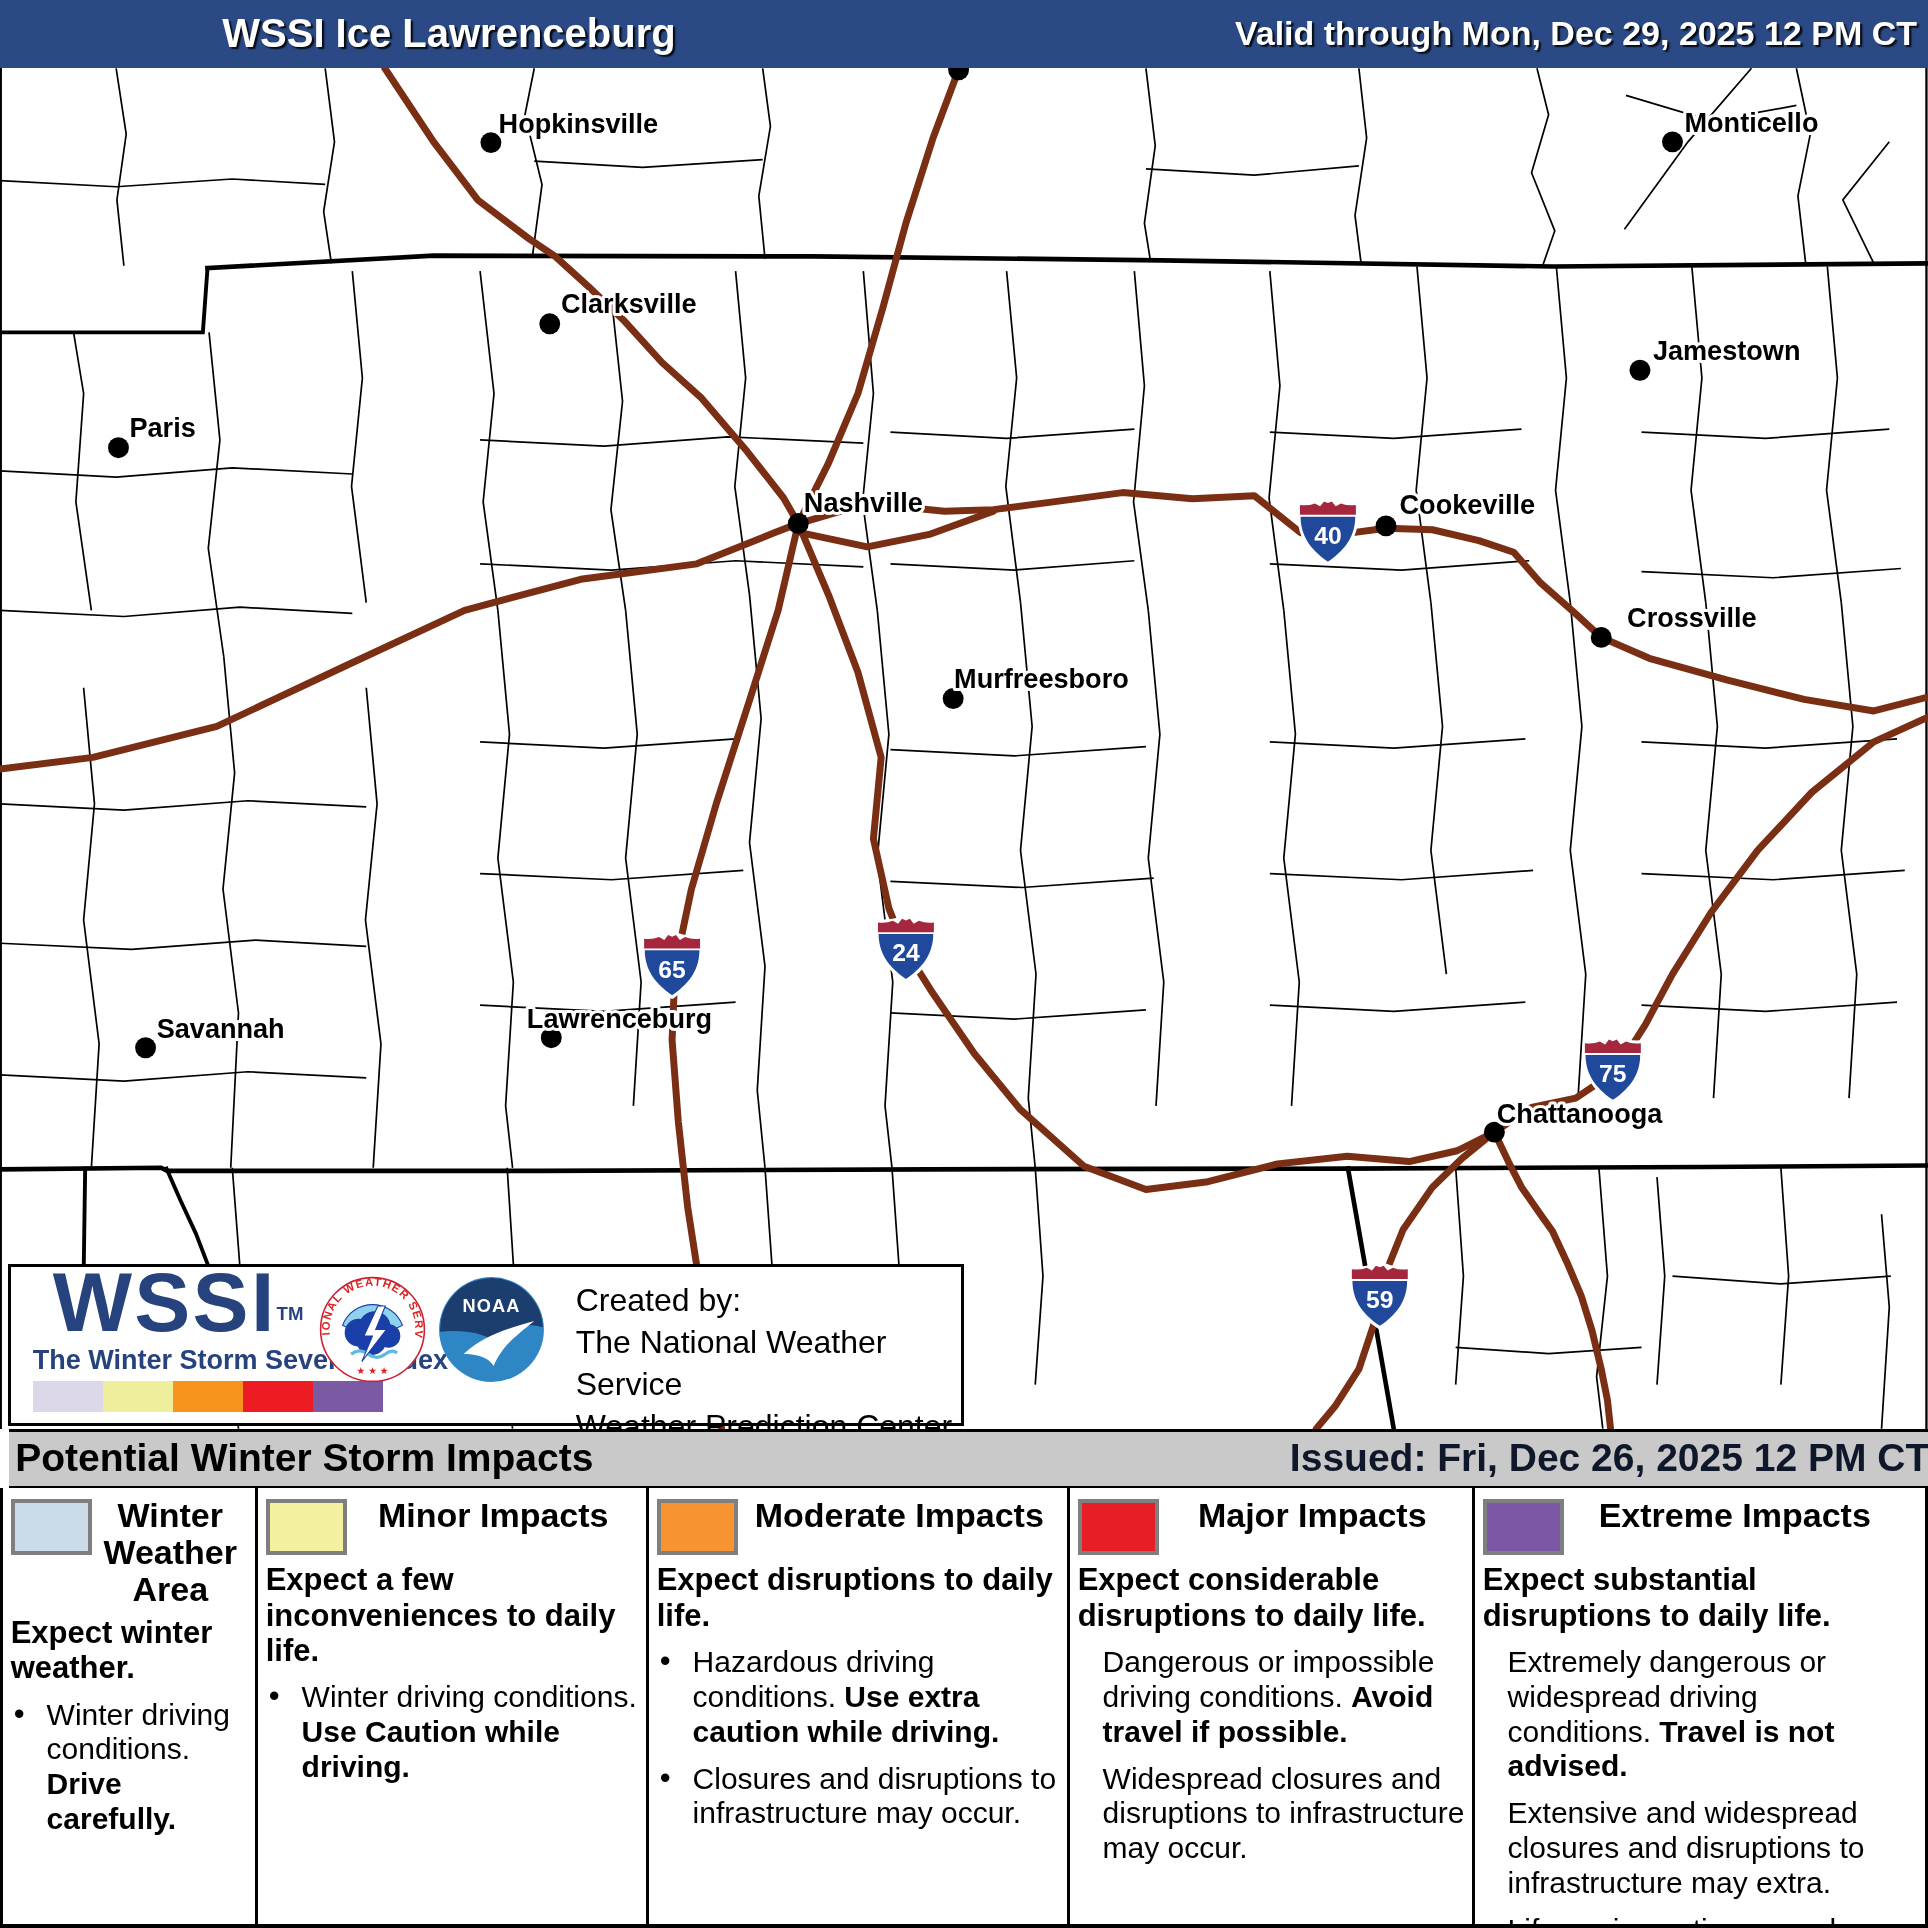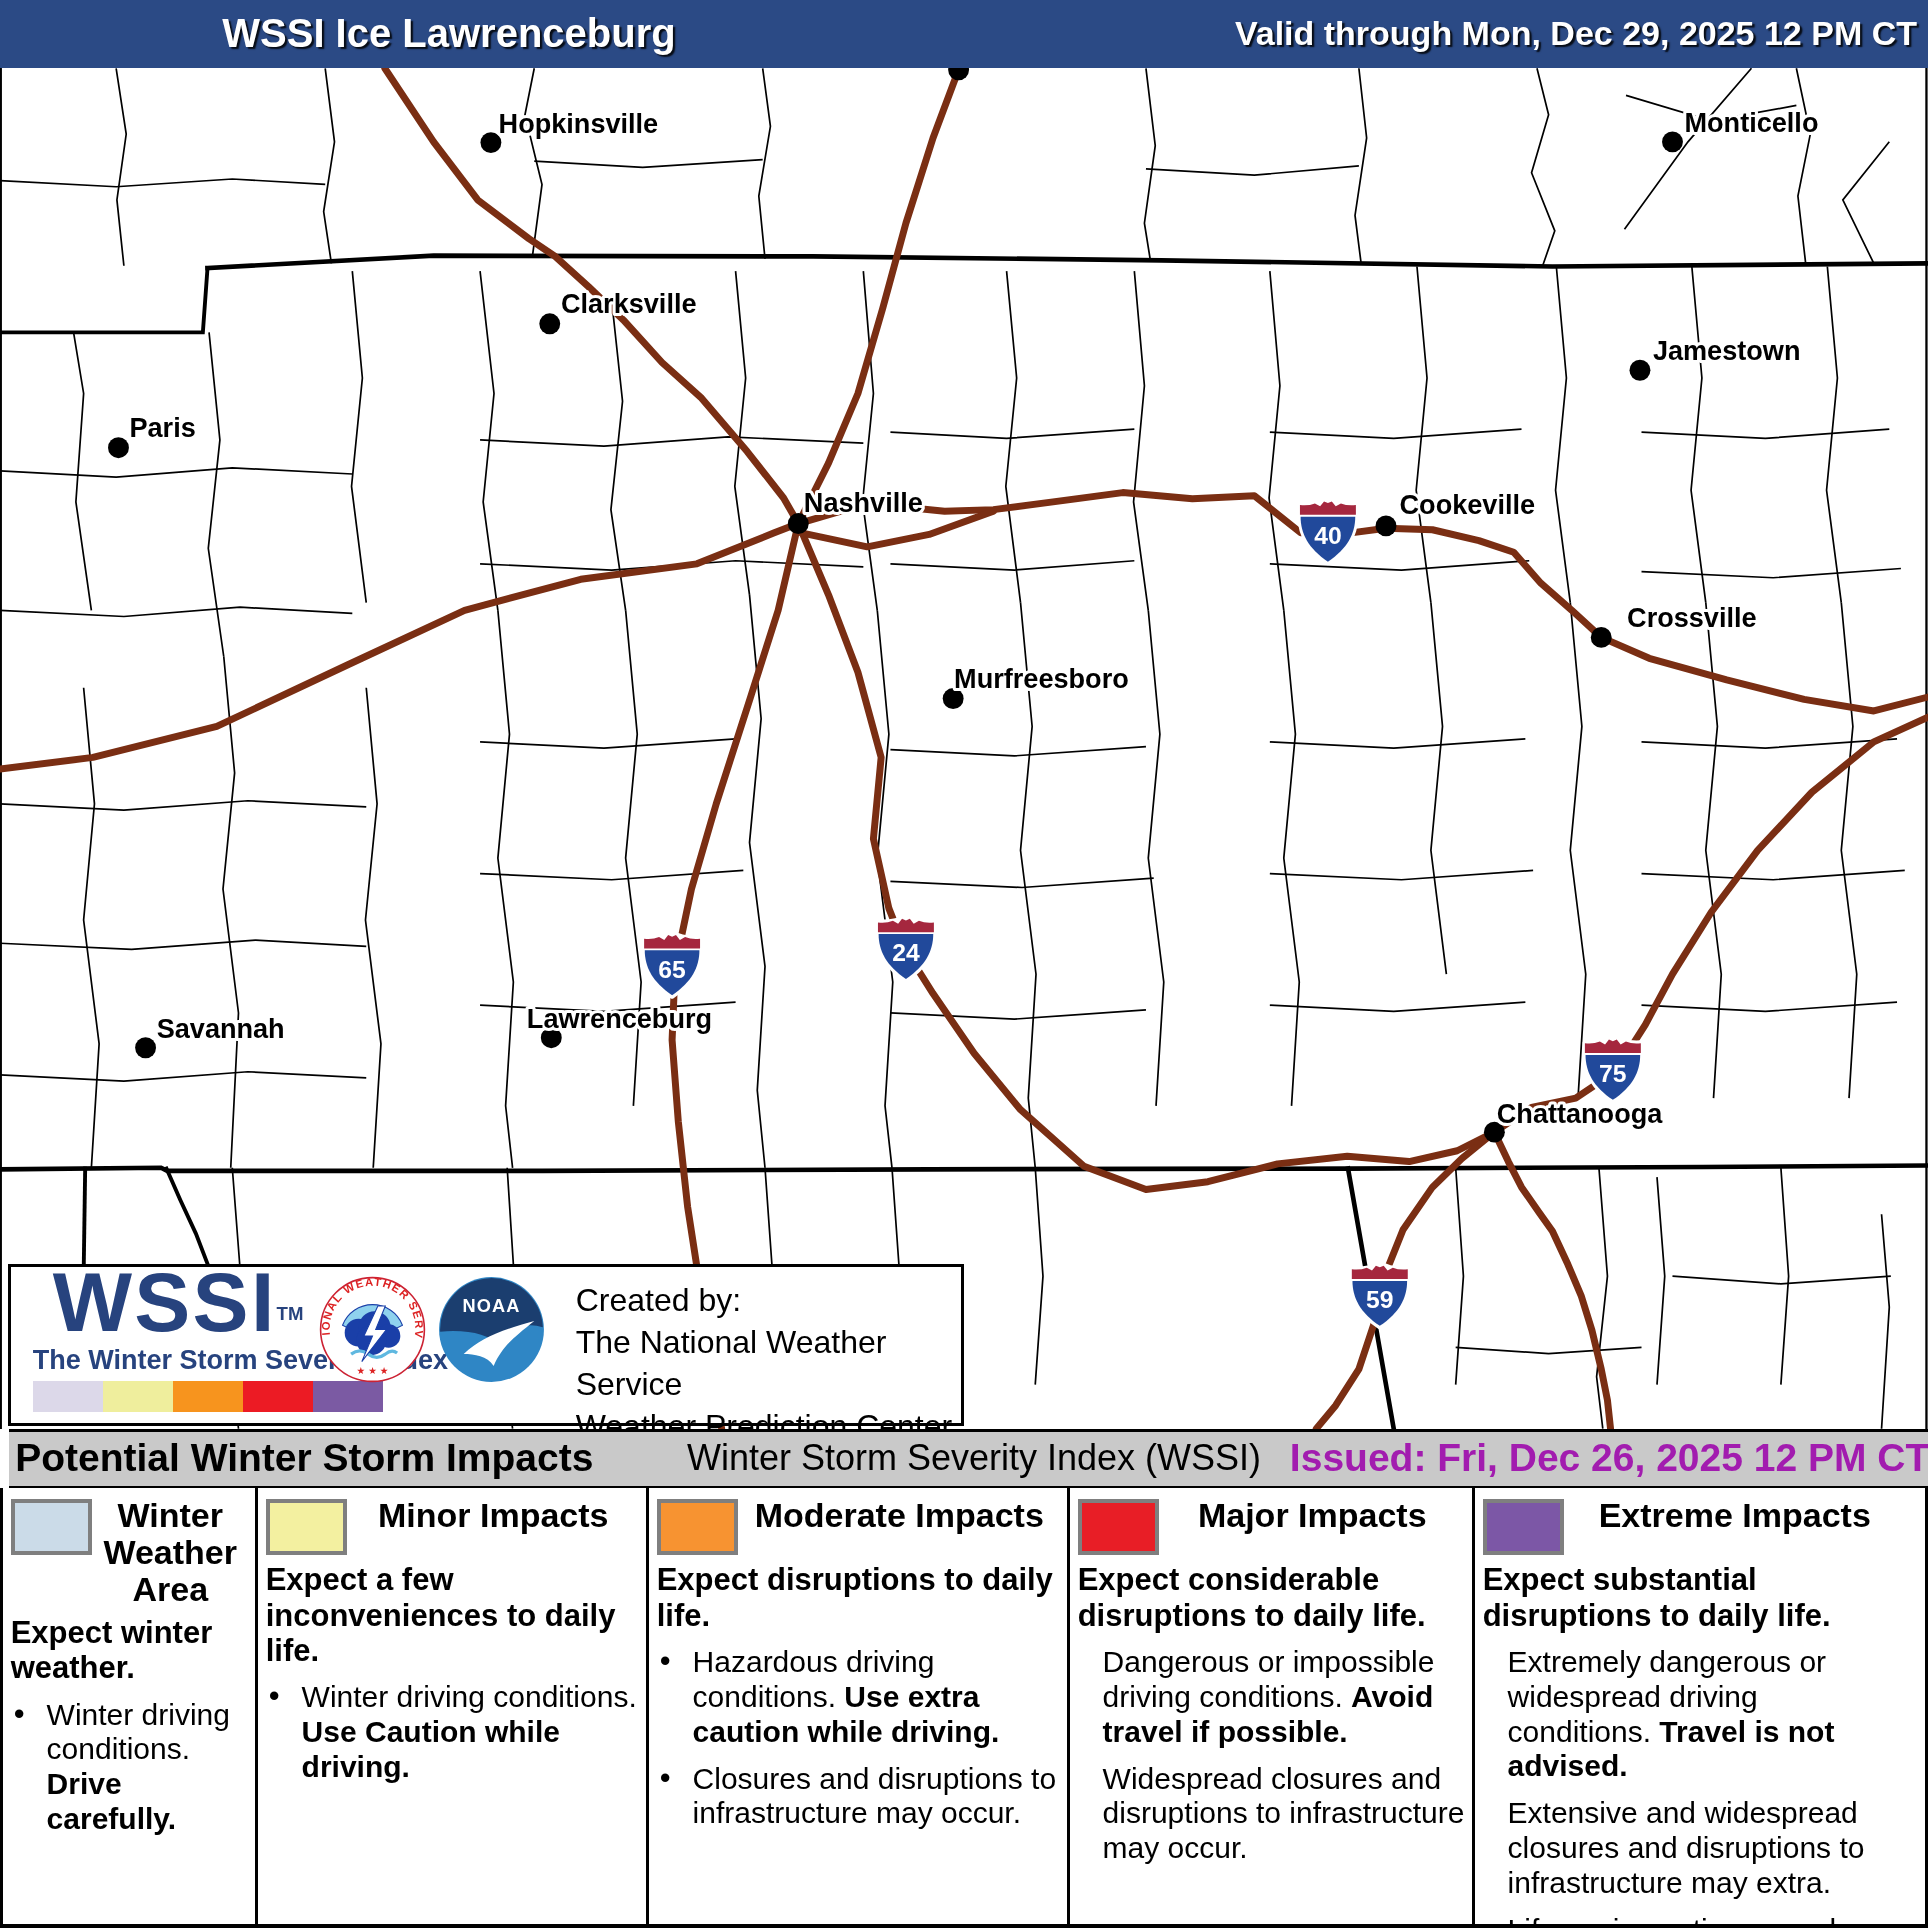--- a/index.html
+++ b/index.html
@@ -38,21 +38,21 @@
   #logo-box .nws-logo{position:absolute;left:308px;top:9.3px;width:107px;height:107px;}
   #logo-box .noaa-logo{position:absolute;left:427px;top:9.3px;width:107px;height:107px;}
   #logo-box .created{position:absolute;left:565px;top:12.4px;font-size:32px;line-height:42px;color:#000;}
   
   #impacts-bar{
     position:absolute;top:1429px;left:9px;width:1928px;height:60px;background:#C9C9C9;
     border-top:3.1px solid #000;border-bottom:3.1px solid #000;box-sizing:border-box;z-index:6;
   }
   #impacts-bar .bar-left{position:absolute;left:6.2px;top:50%;transform:translateY(-52%);font-size:39px;font-weight:bold;color:#000;white-space:nowrap;}
   #impacts-bar .bar-center{position:absolute;left:965px;top:50%;transform:translate(-50%,-52%);font-size:36px;color:#000;white-space:nowrap;}
-  #impacts-bar .bar-right{position:absolute;right:7.7px;top:50%;transform:translateY(-52%);font-size:39px;font-weight:bold;color:#a21caf;white-space:nowrap;}
+  #impacts-bar .bar-right{position:absolute;right:7.7px;top:50%;transform:translateY(-52%);font-size:39px;font-weight:bold;color:#0f172a;white-space:nowrap;}
   
   #legend{
     position:absolute;top:1488px;left:0;width:1928px;height:440px;background:#fff;
     border-left:3.9px solid #000;border-right:3.9px solid #000;border-bottom:4.6px solid #000;
     box-sizing:border-box;display:flex;z-index:6;
   }
   .col{box-sizing:border-box;padding:9.3px 6.2px 0 4.6px;overflow:hidden;}
   .col + .col{border-left:3.1px solid #000;}
   .col:nth-child(1){width:252px;}
   .col:nth-child(2){width:391px;}
@@ -281,21 +281,20 @@
 
   <div class="created">
     <div>Created by:</div>
     <div>The National Weather Service</div>
     <div>Weather Prediction Center</div>
   </div>
 </div>
 
 <div id="impacts-bar">
   <div class="bar-left">Potential Winter Storm Impacts</div>
-  <div class="bar-center">Winter Storm Severity Index (WSSI)</div>
   <div class="bar-right">Issued: Fri, Dec 26, 2025 12 PM CT</div>
 </div>
 
 <div id="legend">
     <div class="col">
       <div class="col-head">
         <div class="swatch" style="background: rgb(203, 219, 232);"></div>
         <div class="col-title">Winter Weather Area</div>
       </div>
       <div class="intro">Expect winter weather.</div>

